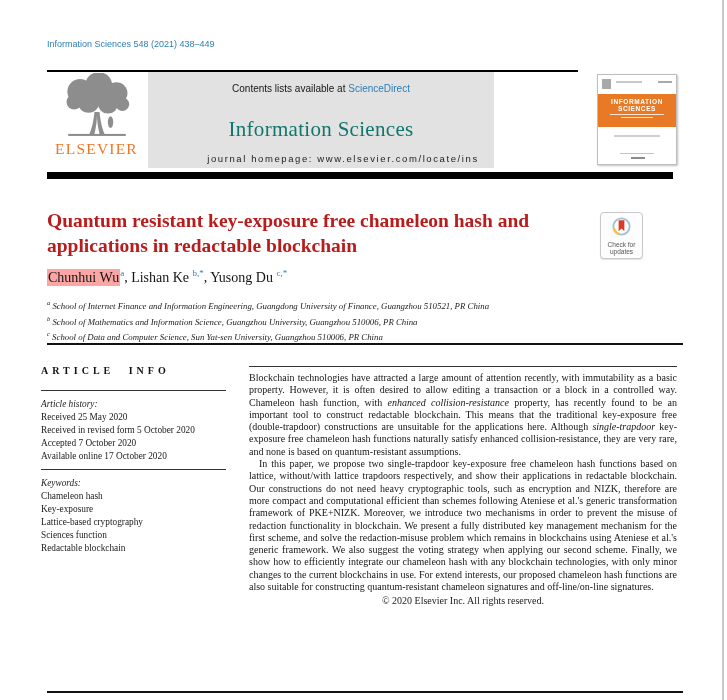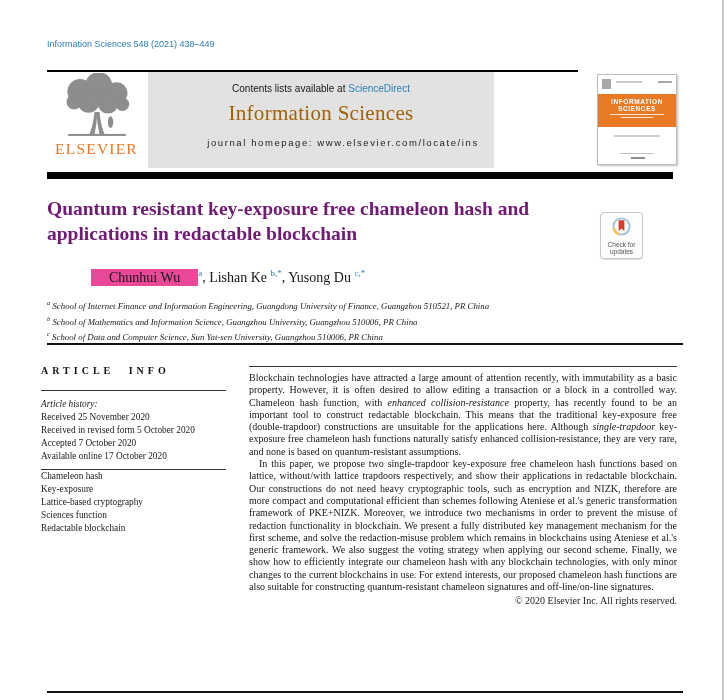--- a/index.html
+++ b/index.html
@@ -10,21 +10,21 @@
 
   
   .citation { left:47px; top:39px; width:636px; text-align:left;
     font-family:"Liberation Sans", sans-serif; font-size:9px; color:#2d7eb5; }
 
   
   .rule-top { left:47px; top:70px; width:531px; height:2px; background:#000; }
   .gray-box { left:148px; top:72px; width:346px; height:96px; background:#e2e2e2; text-align:center; }
   .contents-line { margin-top:11px; font-family:"Liberation Sans", sans-serif; font-size:10px; color:#151515; }
   .contents-line a, .sd-link { color:#2d7eb5; text-decoration:none; }
-  .journal-title { margin-top:7px; font-size:21px; color:#a16207; letter-spacing:.3px; }
+  .journal-title { margin-top:23px; font-size:21px; color:#0f766e; letter-spacing:.3px; }
   .homepage-line { margin-top:11px; font-family:"Liberation Sans", sans-serif; font-size:9.5px;
     letter-spacing:1.6px; color:#222;padding-left:44px; }
 
   .elsevier-logo { left:47px; top:73px; width:99px; height:95px; text-align:center; }
   .elsevier-logo svg { display:block; margin:0 auto; }
   .elsevier-word { font-size:15.5px; letter-spacing:1.2px; color:#ee7624; margin-top:1px; }
 
   .cover-thumb { left:597px; top:74px; width:80px; height:91px; background:#fff;
     border:1px solid #bdbdbd; box-shadow:1px 1px 2px rgba(0,0,0,.25); overflow:hidden; }
   .cover-logo { position:absolute; left:4px; top:4px; width:9px; height:10px; background:#a9a9a9; }
@@ -35,30 +35,30 @@
     font-size:6.5px; line-height:7px; letter-spacing:.6px; padding-top:4px; }
   .cover-sub { width:70%; height:1px; background:rgba(255,255,255,.8); margin:2px auto 0; }
   .cover-sub.short { width:42%; }
   .cover-mid { position:absolute; left:20%; top:60px; width:60%; height:1.5px; background:#cfcfcf; }
   .cover-bot1 { position:absolute; left:28%; bottom:10px; width:44%; height:1.5px; background:#c3c3c3; }
   .cover-bot2 { position:absolute; left:42%; bottom:5px; width:18%; height:2.5px; background:#8d8d8d; }
 
   .thick-bar { left:47px; top:172px; width:626px; height:7px; background:#000; }
 
   
-  .paper-title { left:47px; top:196px; width:575px; font-size:19.5px; line-height:25px; color:#701a75; }
+  .paper-title { left:47px; top:208px; width:575px; font-size:19.5px; line-height:25px; color:#b91c1c; }
 
   .check-badge { left:600px; top:212px; width:43px; height:47px; border:1px solid #c9c9c9;
     border-radius:4px; background:#fdfdfd; box-shadow:0 1px 1px rgba(0,0,0,.12); text-align:center; cursor:pointer; }
   .check-badge svg { margin-top:3px; }
   .check-badge-text { font-family:"Liberation Sans", sans-serif; font-size:6.5px; line-height:7px; color:#555; }
 
   .authors { left:47px; top:268px; width:600px; font-size:14px; color:#141414; }
   .authors sup { font-size:9px; color:#2d7eb5; }
-  .hl-name { background:#ec4899; padding:1px 18px;margin-left:44px; }
+  .hl-name { background:#fca5a5; padding:1px 1px; }
 
   .affiliations { left:47px; top:297px; width:600px; font-style:italic; font-size:8.8px;
     line-height:12.8px; color:#222; }
   .affiliations sup { font-size:6.5px; }
 
   .rule-full-1 { left:47px; top:343px; width:636px; height:2px; background:#111; }
   .rule-full-2 { left:47px; top:691px; width:636px; height:2px; background:#111; }
 
   
   .columns { left:41px; top:355px; width:636px; display:flex; }
@@ -69,21 +69,21 @@
     color:#111; margin-top:10px; height:14px; }
   .sec-rule { height:1px; background:#333; margin-top:11px; }
   .sec-rule.left { width:185px; }
 
   .info-label { font-style:italic; font-size:9.3px; line-height:13px; margin-top:7px; }
   .info-line { font-size:9.3px; line-height:13px; }
   .info-divider { width:185px; height:1px; background:#333; margin-top:6px; }
 
   .abstract-body { margin-top:5px; font-size:10px; line-height:12.3px; text-align:justify; color:#161616; }
   .abstract-body p.indent { text-indent:10px; }
-  .copyright { font-size:10px; line-height:13px; text-align:right; margin-top:1px; }
+  .copyright { font-size:10px; line-height:13px; text-align:center; margin-top:1px; }
 
   .right-edge-line { left:722px; top:0; width:2px; height:700px; background:#c9c9c9; }
 </style>
 </head>
 <body>
 
 <div class="abs citation">Information Sciences 548 (2021) 438–449</div>
 
 <div class="abs rule-top"></div>
 
@@ -157,25 +157,26 @@
 </div>
 
 <div class="abs rule-full-1"></div>
 
 <div class="abs columns">
 
   <div class="col-left">
     <div class="sec-heading">ARTICLE INFO</div>
     <div class="sec-rule left"></div>
     <div class="info-label">Article history:</div>
-    <div class="info-line">Received 25 November 2020</div>
+    <div class="info-line">Received 25 May 2020</div>
     <div class="info-line">Received in revised form 5 October 2020</div>
     <div class="info-line">Accepted 7 October 2020</div>
     <div class="info-line">Available online 17 October 2020</div>
     <div class="info-divider"></div>
+    <div class="info-label">Keywords:</div>
     <div class="info-line">Chameleon hash</div>
     <div class="info-line">Key-exposure</div>
     <div class="info-line">Lattice-based cryptography</div>
     <div class="info-line">Sciences function</div>
     <div class="info-line">Redactable blockchain</div>
   </div>
 
   <div class="col-right">
     <div class="sec-rule"></div>
     <div class="abstract-body">

